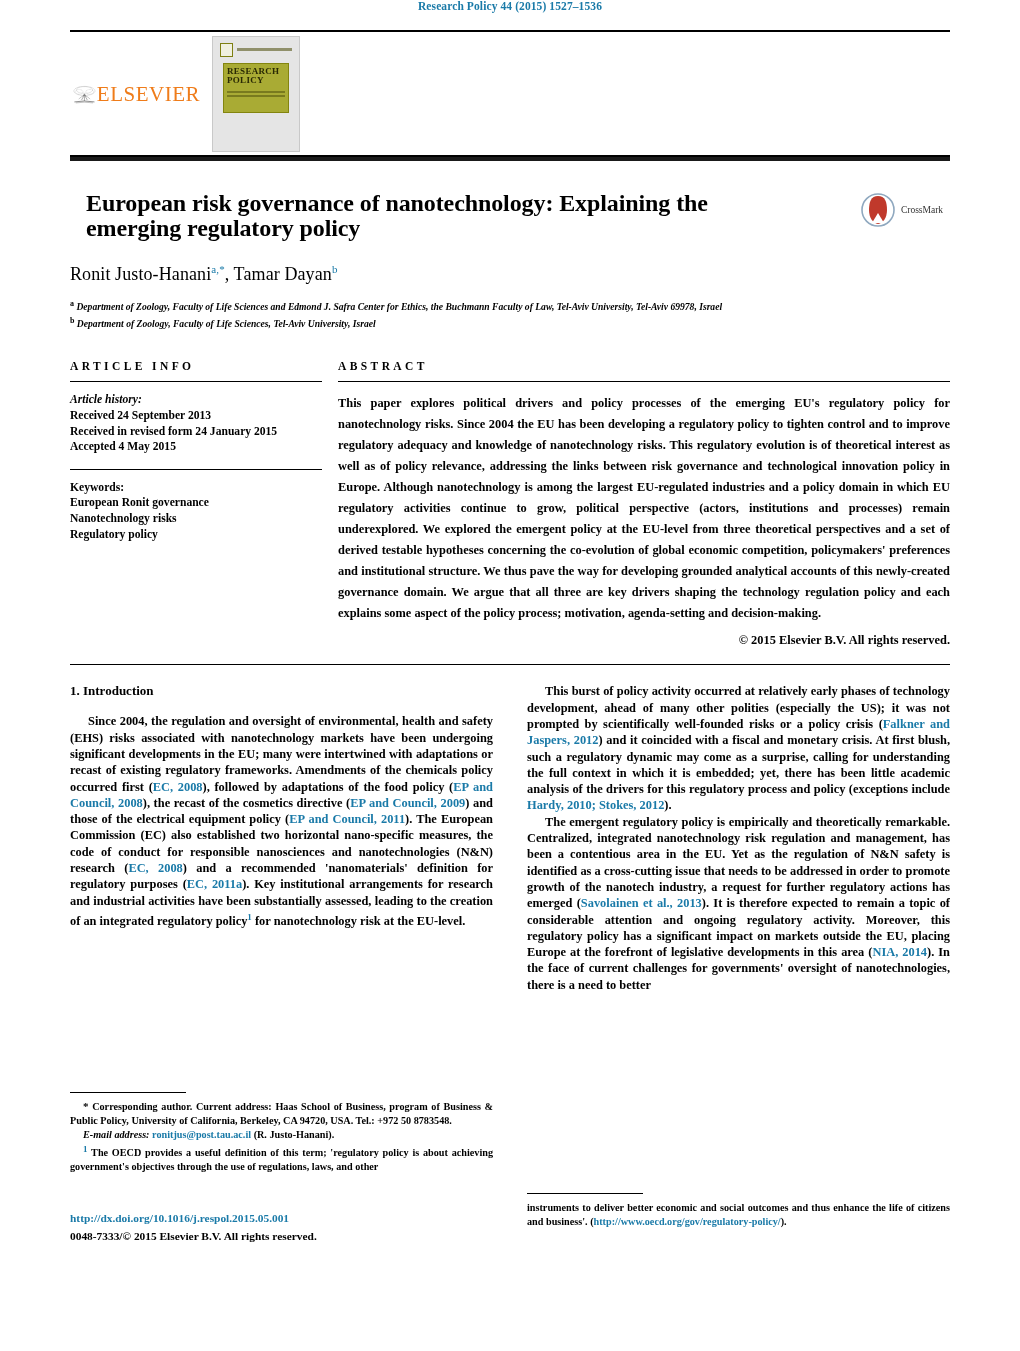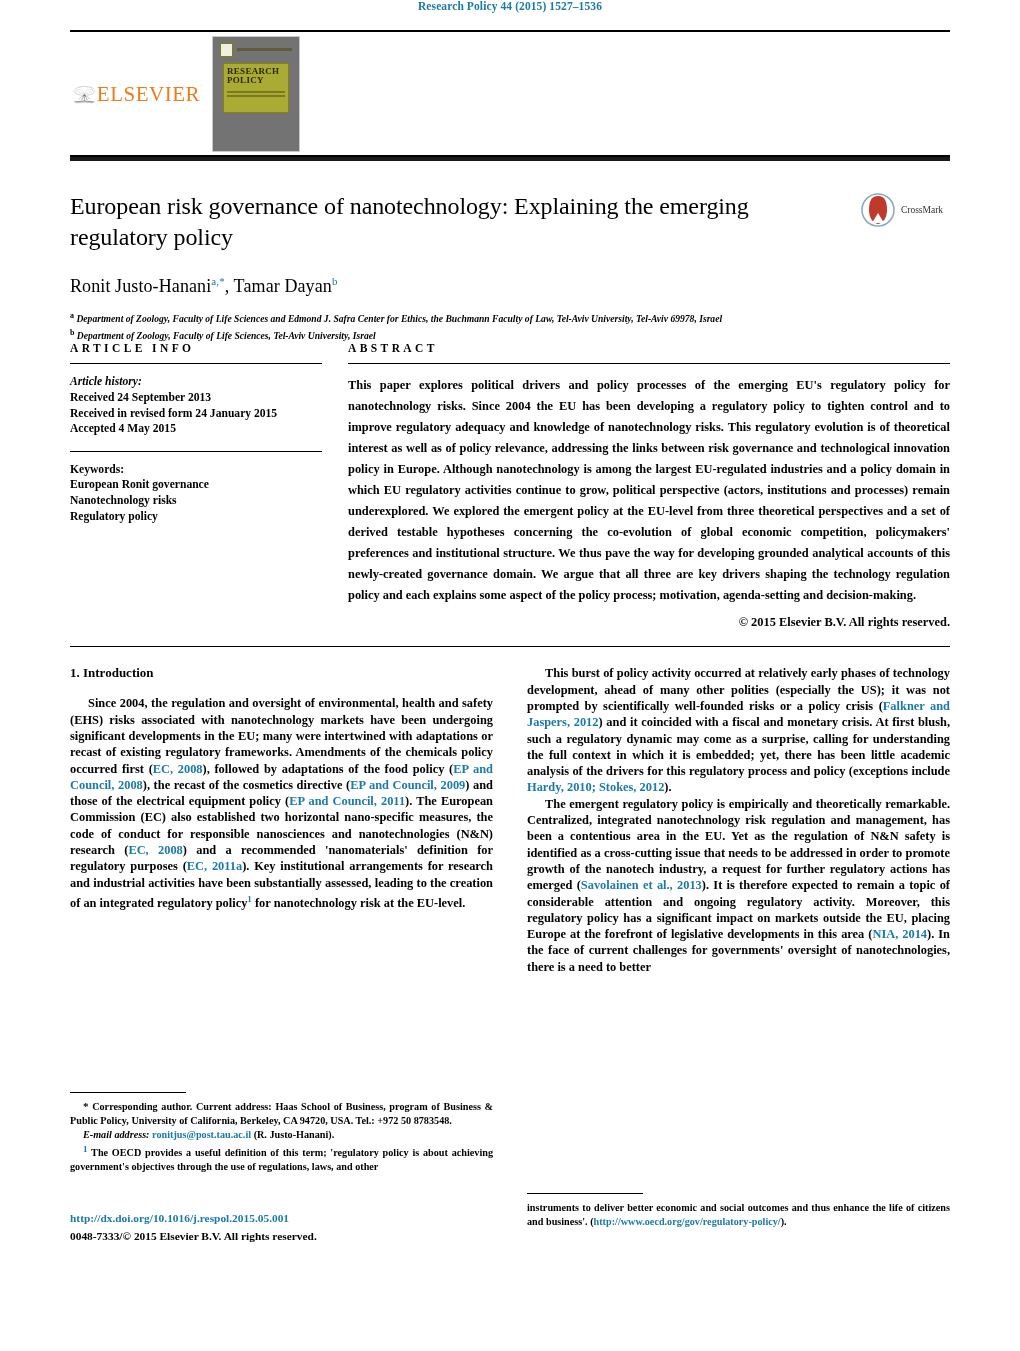--- a/index.html
+++ b/index.html
@@ -70,21 +70,21 @@
   .homepage-line .url { color: #1a7aa8; }
   .cover-thumb {
     width: 108px;
     flex: 0 0 108px;
     display: flex;
     align-items: center;
     justify-content: center;
   }
   .cover-box {
     width: 88px; height: 116px;
-    background: #737373;
+    background: #e5e5e5;
     border: 1px solid #c9c9c9;
     position: relative;
   }
   .cover-top {
     position:absolute; top:6px; left:7px; right:7px;
     display:flex; align-items:center; gap:4px;
   }
   .cover-mini-logo { width:13px; height:14px; background:#f0f0e0; border:1px solid #7e7f12; }
   .cover-tinytext { flex:1; height:3px; background:#4a4a08; opacity:.55; }
   .cover-plate {
@@ -98,24 +98,25 @@
   }
   .cover-lines { position:absolute; top:54px; left:14px; right:14px; }
   .cover-lines div { height:2px; background:#4a4a08; opacity:.5; margin-bottom:2px; }
   .masthead-rule { border-top: 2.2px solid #000; }
   .thick-bar { height: 4px; background: #1a1a1a; margin-top: 0; }
 
   
   .title-area { position: relative; margin-top: 30px; }
   .art-title {
     font-size: 24px;
-    line-height: 31px;
-    font-weight: 400;
+    line-height: 25px;
+    font-weight: 700;
     width: 700px;
     letter-spacing: -.1px;
+    margin-left: 16px;
   }
   .crossmark {
     position: absolute; right: 0; top: 2px;
     width: 96px; text-align: center;
   }
   .cm-label { font-size: 9.5px; color: #333; display:inline-block; vertical-align: middle; margin-left:2px;}
   .authors {
     margin-top: 22px;
     font-size: 18px;
     letter-spacing: .1px;
@@ -124,21 +125,21 @@
   .affil {
     margin-top: 12px;
     font-size: 9.6px;
     font-style: italic;
     line-height: 13.5px;
     font-weight: bold;
   }
   .affil .mark { font-style: normal; vertical-align: super; font-size: 8px; }
 
   
-  .info-row { display: flex; gap: 26px; }
+  .info-row { display: flex; margin-top: 30px; gap: 16px; }
   .col-info { width: 252px; flex: 0 0 252px; }
   .col-abs { flex: 1 1 auto; }
   .sec-head {
     font-size: 11.5px;
     font-weight: bold;
     letter-spacing: 3.4px;
     margin-bottom: 9px;
   }
   .hr-dark { border-top: 1.4px solid #000; }
   .hr-thin { border-top: 1px solid #000; }

